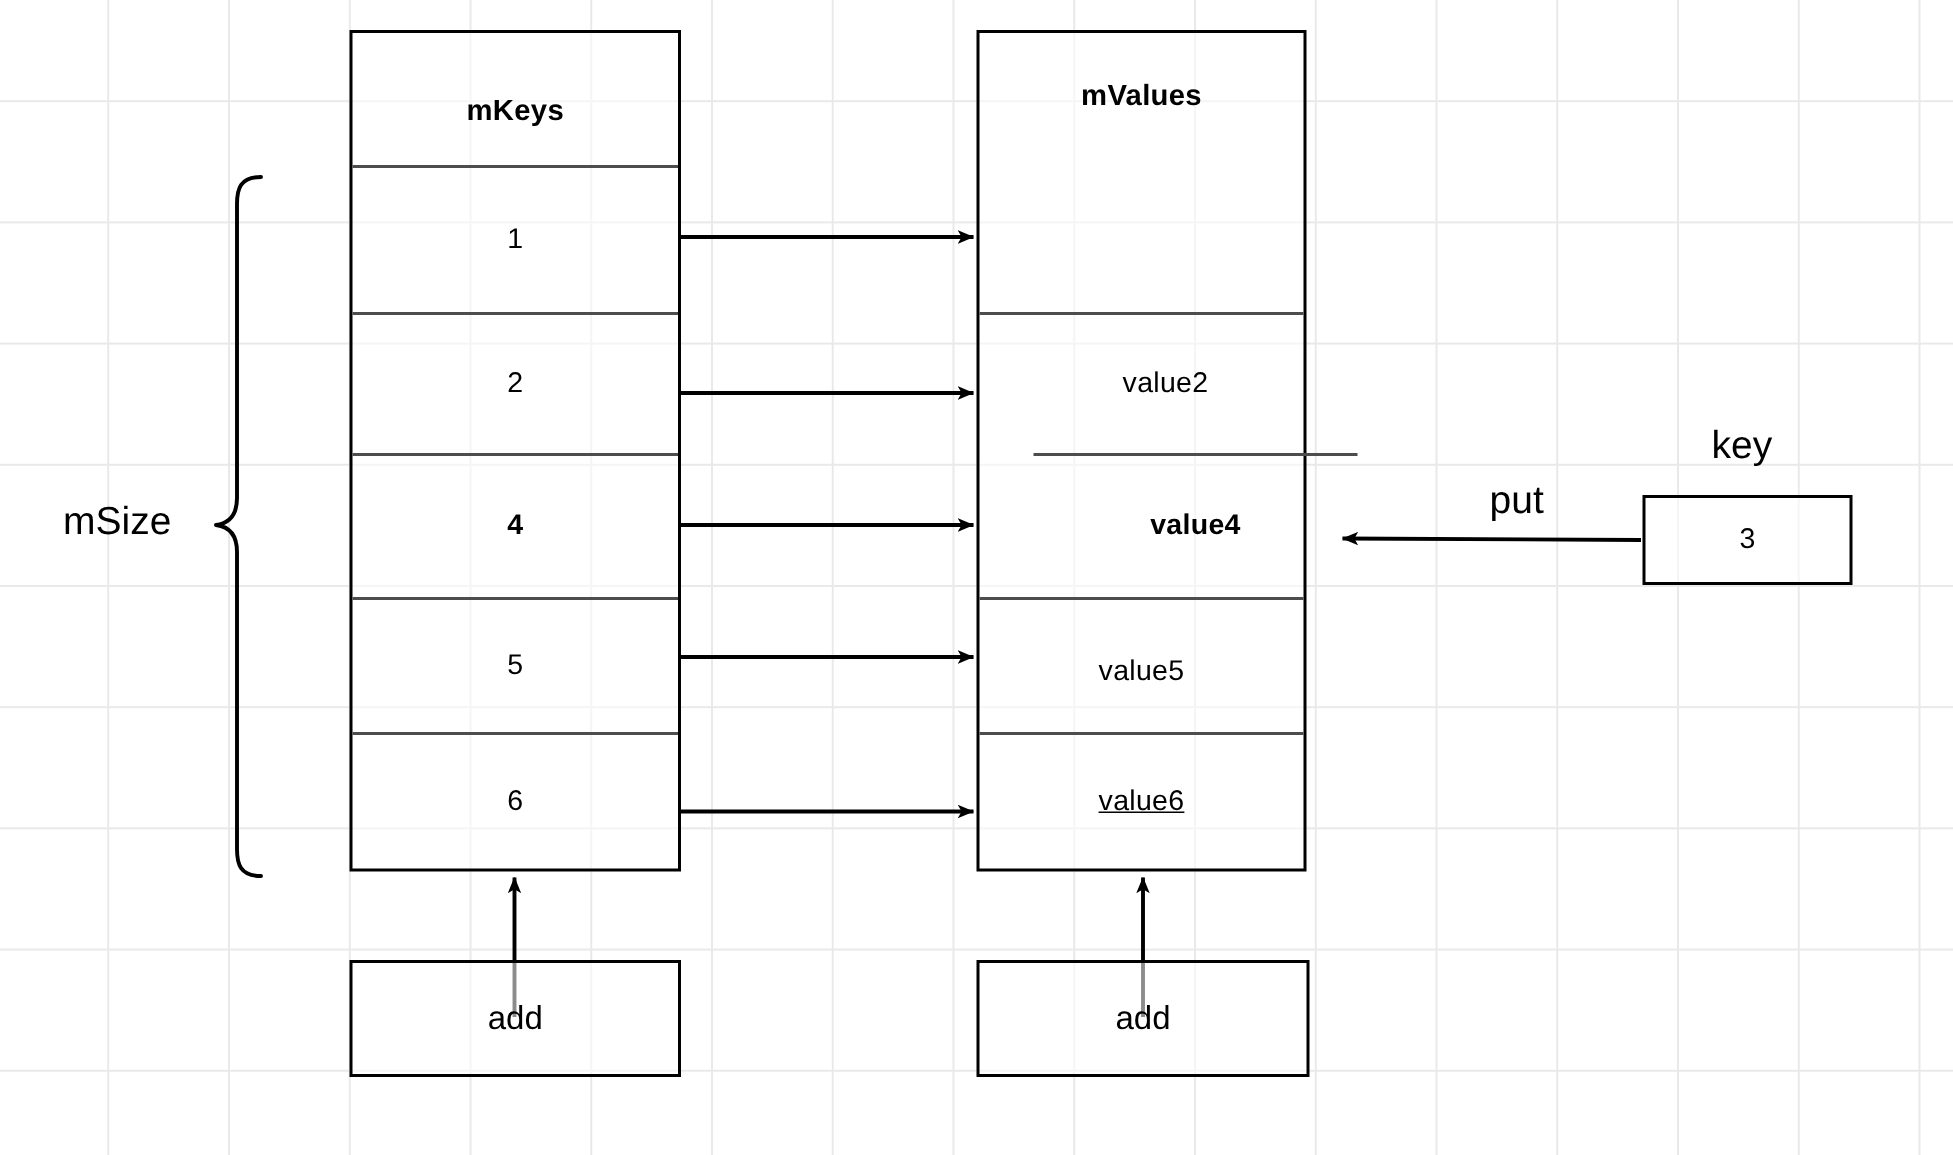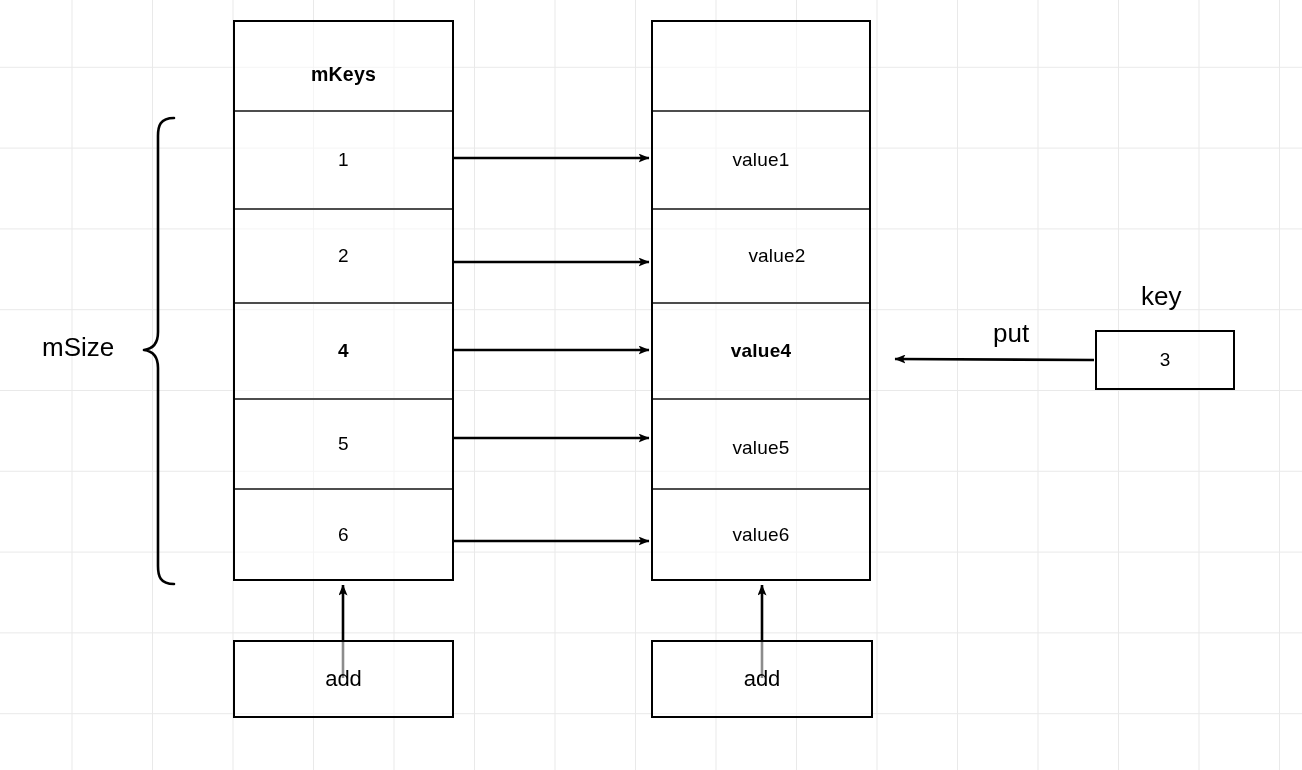--- a/index.html
+++ b/index.html
@@ -141,25 +141,25 @@
   <div class="table" id="keys-table">
     <div class="cell header" style="top:-2.5px;height:110px;text-align:center;">mKeys</div>
     <div class="cell sep" style="top:87.5px;height:98px;">1</div>
     <div class="cell sep" style="top:185.5px;height:94px;">2</div>
     <div class="cell sep strong" style="top:279.5px;height:96px;">4</div>
     <div class="cell sep" style="top:375.5px;height:90px;">5</div>
     <div class="cell sep" style="top:465.5px;height:93px;">6</div>
   </div>
 
   <div class="table" id="values-table">
-    <div class="cell sep" style="top:87.5px;height:98px;">value1</div>
+    <div class="cell header" style="top:-2.5px;height:90px;">mValues</div>
     <div class="cell sep" style="top:185.5px;height:94px;padding-left:32px;">value2</div>
-    <div class="cell sep strong" style="top:279.5px;height:96px;">value4</div>
+    <div class="cell sep strong" style="top:279.5px;height:96px;margin-left:36px;">value4</div>
     <div class="cell sep" style="top:375.5px;height:98px;">value5</div>
-    <div class="cell sep" style="top:465.5px;height:93px;">value6</div>
+    <div class="cell sep" style="top:465.5px;height:93px;text-decoration:underline;">value6</div>
   </div>
 
   <div class="addbox" id="add-keys-box">add</div>
   <div class="addbox" id="add-values-box">add</div>
 
   <div id="key-box">3</div>
 
   <div class="label" id="msize-label">mSize</div>
   <div class="label" id="key-label">key</div>
   <div class="label" id="put-label">put</div>

